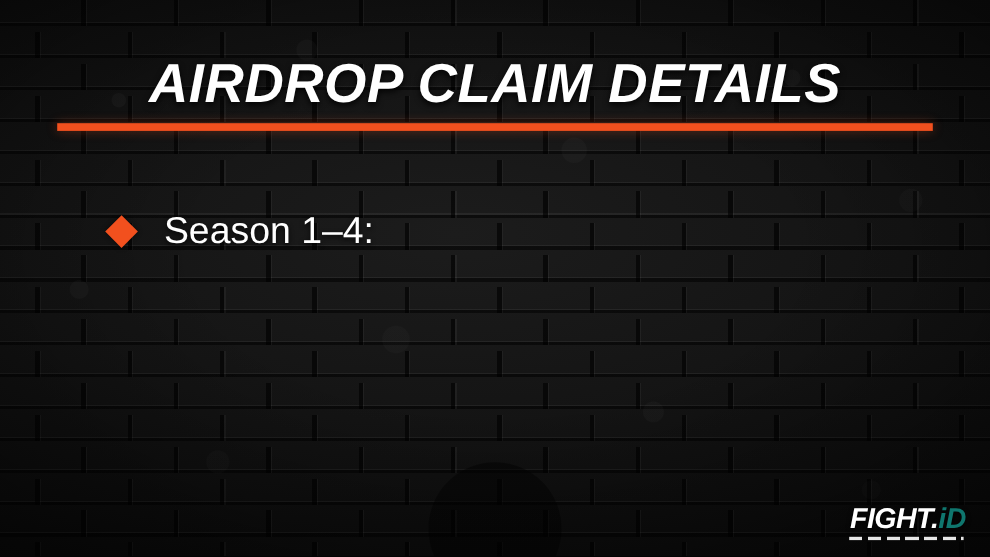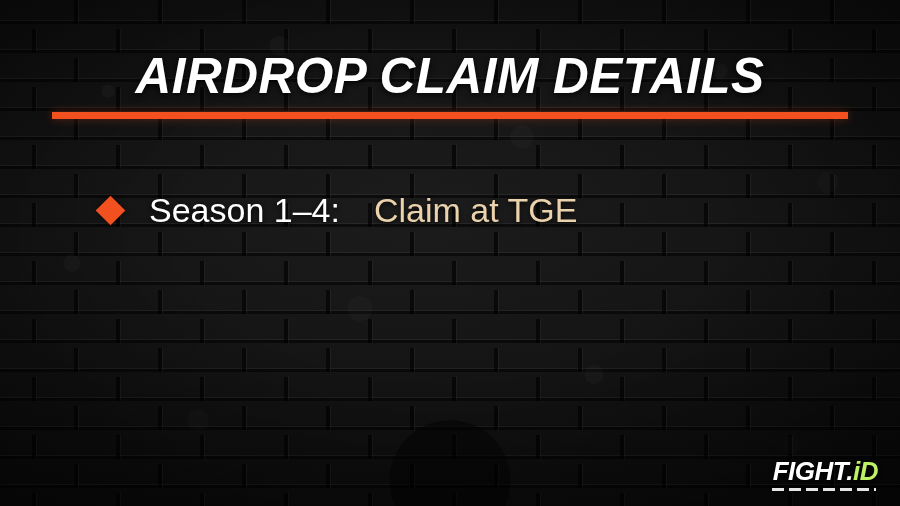--- a/index.html
+++ b/index.html
@@ -185,21 +185,21 @@
     font-size:26px;
     font-weight:bold;
     font-style:italic;
     letter-spacing:-0.5px;
     line-height:1;
     white-space:nowrap;
     text-shadow:0 2px 5px rgba(0,0,0,0.85);
   }
   .logo .lg-white { color:#ffffff; }
   .logo .lg-dot   { color:#ffffff; }
-  .logo .lg-org   { color:#bef264; }
+  .logo .lg-org   { color:#0f766e; }
 
   .logo-underline {
     position:absolute;
     right:24px; bottom:15px;
     width:104px; height:3px;
     background:repeating-linear-gradient(
       to right,
       #ffffff 0px, #ffffff 12px,
       transparent 12px, transparent 17px);
     opacity:0.9;
@@ -221,21 +221,20 @@
 
     <div class="title">AIRDROP CLAIM DETAILS</div>
 
     <div class="title-rule"></div>
 
     <div class="rows">
 
       <div class="row row-1">
         <span class="bullet"></span>
         <span class="row-label">Season 1–4:</span>
-        <span class="row-value">Claim at TGE</span>
       </div>
 
 
 
     </div>
 
     <div class="logo">
       <span class="lg-white">FIGHT</span><span class="lg-dot">.</span><span class="lg-org">iD</span>
     </div>
     <div class="logo-underline"></div>

